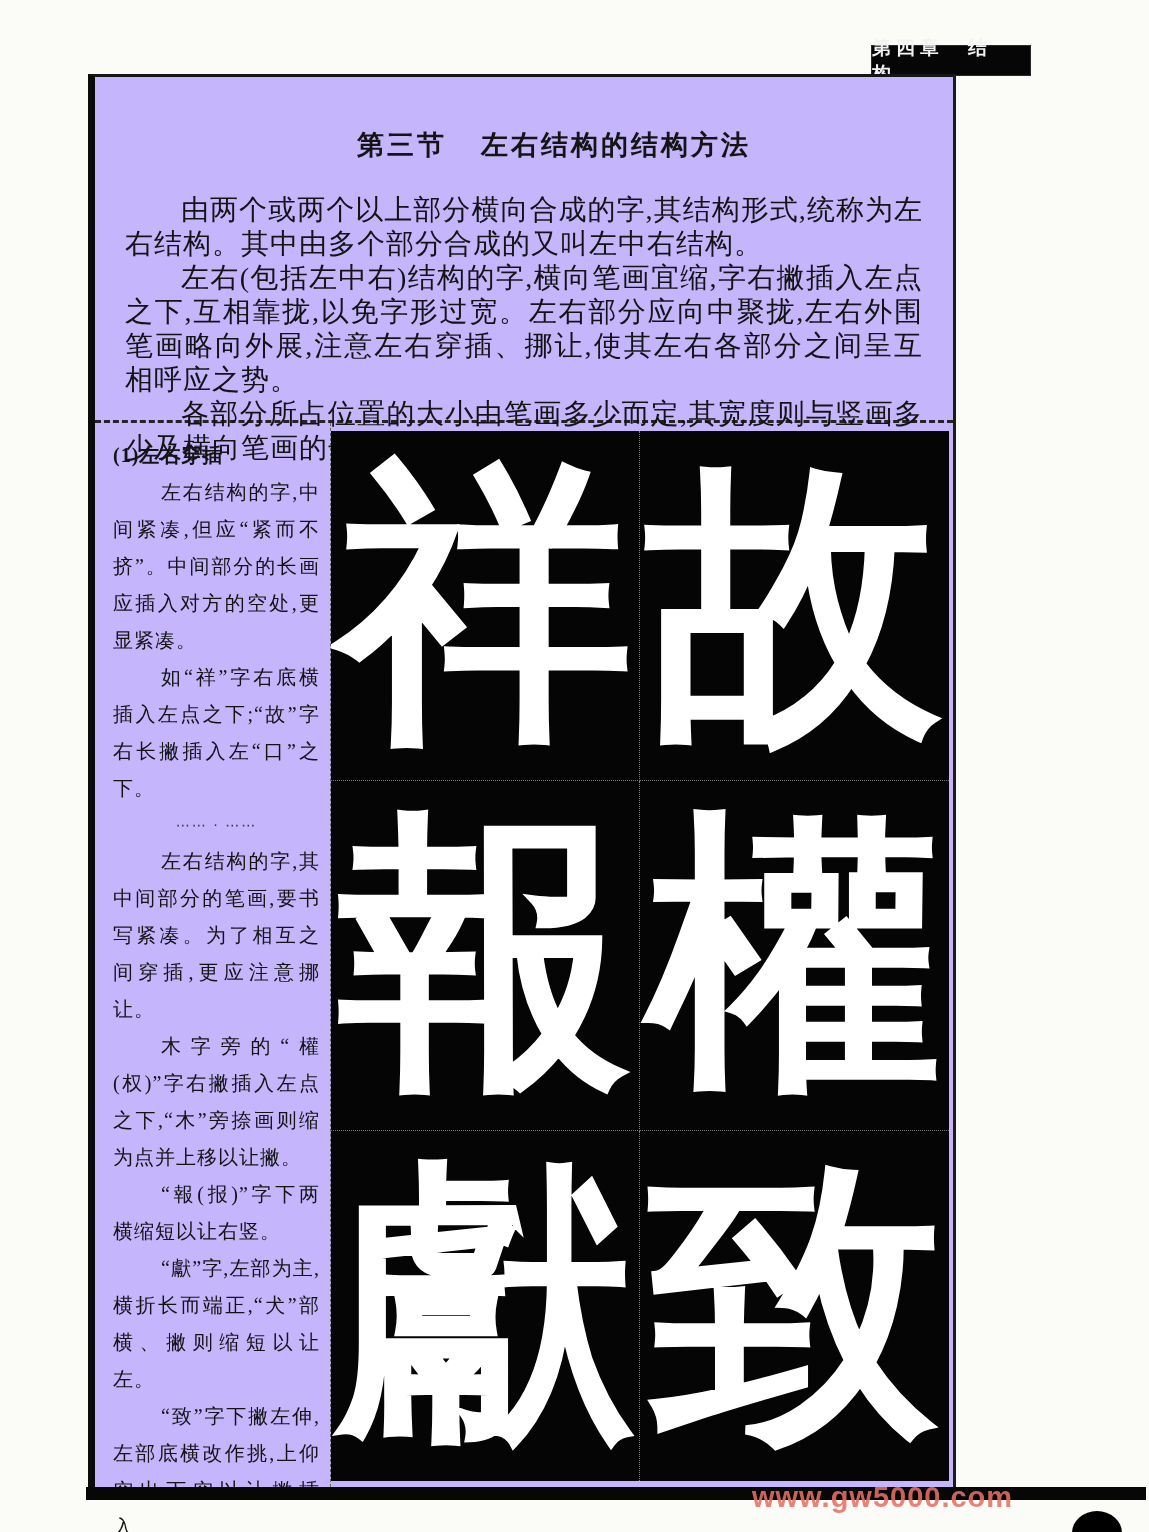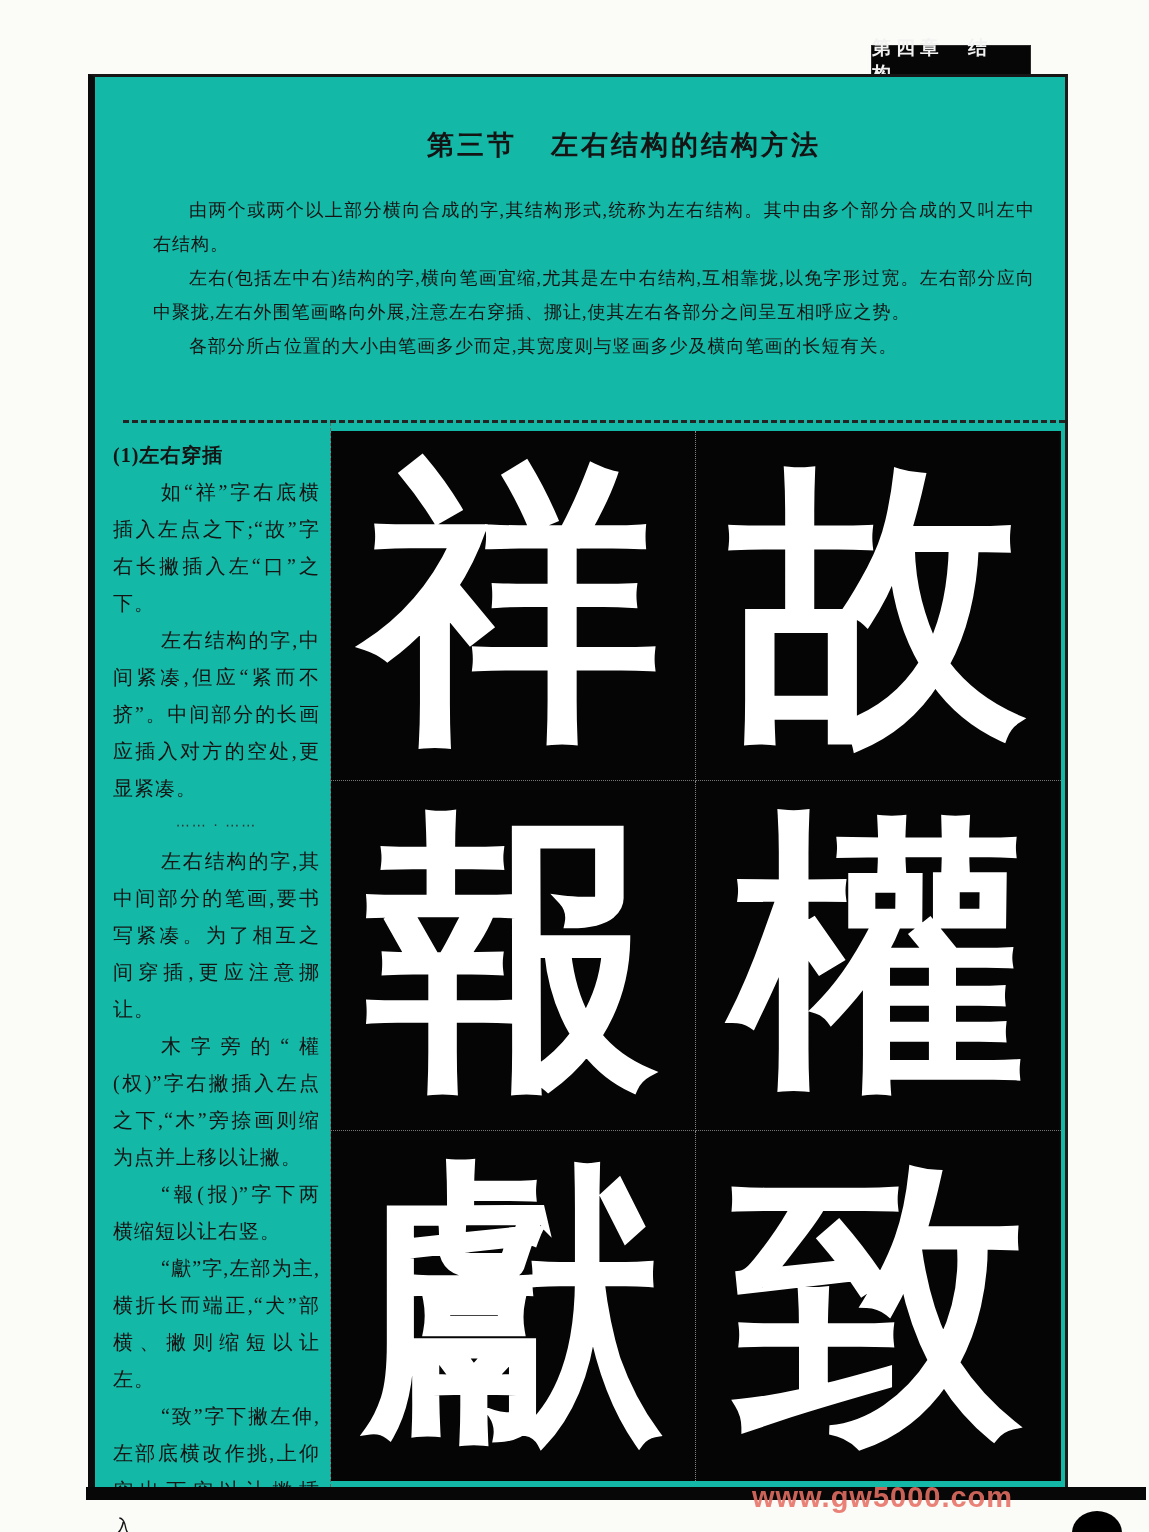--- a/index.html
+++ b/index.html
@@ -12,42 +12,41 @@
   
   .chapter-tab{
     position:absolute;left:872px;top:46px;width:158px;height:29px;
     background:#060606;color:#f2f2f2;
     display:flex;align-items:center;justify-content:center;
     font-size:19px;font-weight:bold;letter-spacing:5px;
     box-shadow:0 0 0 1px #2a2a2a;
   }
   
   .frame{
-    position:absolute;left:88px;top:74px;width:980px;height:1413px;
+    position:absolute;left:88px;top:74px;width:868px;height:1413px;
     box-sizing:border-box;
     border-left:7px solid #0b0b0b;
     border-top:3px solid #161616;
     border-right:3px solid #1b1b1b;
-    background:#14b8a6;
-    padding-left:28px;
+    background:#c4b5fd;
   }
   .intro{
     box-sizing:border-box;
     height:346px;
     padding:50px 30px 0 30px;
     border-bottom:3px dashed #242424;
   }
   .intro-title{
     text-align:center;
     font-size:27px;font-weight:bold;letter-spacing:3px;
     margin:0 0 30px 60px;
   }
   .intro-title .gap{display:inline-block;width:34px;}
   .intro p{
-    margin:0;font-size:18px;line-height:34px;
+    margin:0;font-size:28px;line-height:34px;
     text-indent:2em;text-align:justify;letter-spacing:1px;
   }
   .lower{
     position:absolute;left:0;top:346px;right:0;bottom:0;
     display:flex;
   }
   .sidebar{
     box-sizing:border-box;
     width:228px;flex:0 0 228px;
     padding:14px 10px 0 10px;
@@ -112,30 +111,30 @@
 
 <div class="chapter-tab">
   <span>第四章　结　构</span>
 </div>
 
 <div class="frame">
 
   <div class="intro">
     <h1 class="intro-title"><span>第三节</span><span class="gap"></span><span>左右结构的结构方法</span></h1>
     <p>由两个或两个以上部分横向合成的字,其结构形式,统称为左右结构。其中由多个部分合成的又叫左中右结构。</p>
-    <p>左右(包括左中右)结构的字,横向笔画宜缩,尤其是左中右结构,互相靠拢,以免字形过宽。左右部分应向中聚拢,左右外围笔画略向外展,注意左右穿插、挪让,使其左右各部分之间呈互相呼应之势。</p>
+    <p>左右(包括左中右)结构的字,横向笔画宜缩,字右撇插入左点之下,互相靠拢,以免字形过宽。左右部分应向中聚拢,左右外围笔画略向外展,注意左右穿插、挪让,使其左右各部分之间呈互相呼应之势。</p>
     <p>各部分所占位置的大小由笔画多少而定,其宽度则与竖画多少及横向笔画的长短有关。</p>
   </div>
 
   <div class="lower">
 
     <div class="sidebar">
       <p class="sb-heading">(1)左右穿插</p>
+      <p class="sb-par">左右结构的字,中间紧凑,但应“紧而不挤”。中间部分的长画应插入对方的空处,更显紧凑。</p>
       <p class="sb-par">如“祥”字右底横插入左点之下;“故”字右长撇插入左“口”之下。</p>
-      <p class="sb-par">左右结构的字,中间紧凑,但应“紧而不挤”。中间部分的长画应插入对方的空处,更显紧凑。</p>
       <div class="sb-divider">⋯⋯ · ⋯⋯</div>
       <p class="sb-par">左右结构的字,其中间部分的笔画,要书写紧凑。为了相互之间穿插,更应注意挪让。</p>
       <p class="sb-par">木字旁的“權(权)”字右撇插入左点之下,“木”旁捺画则缩为点并上移以让撇。</p>
       <p class="sb-par">“報(报)”字下两横缩短以让右竖。</p>
       <p class="sb-par">“獻”字,左部为主,横折长而端正,“犬”部横、撇则缩短以让左。</p>
       <p class="sb-par">“致”字下撇左伸,左部底横改作挑,上仰空出下空以让撇插入。</p>
     </div>
 
     <div class="char-grid">
       <div class="cell col0 row0">

